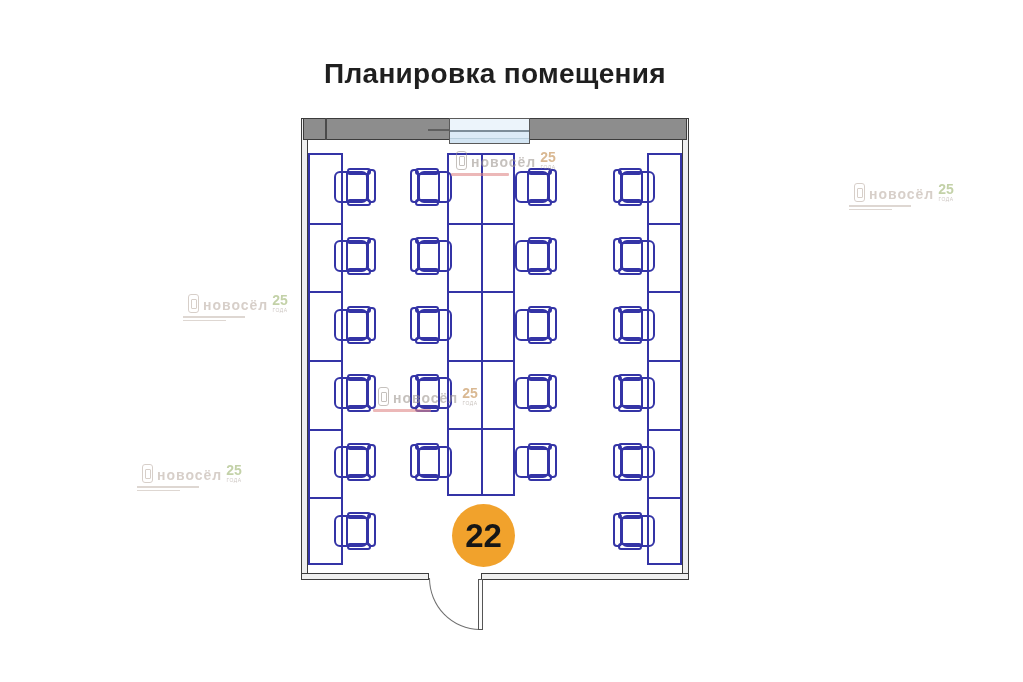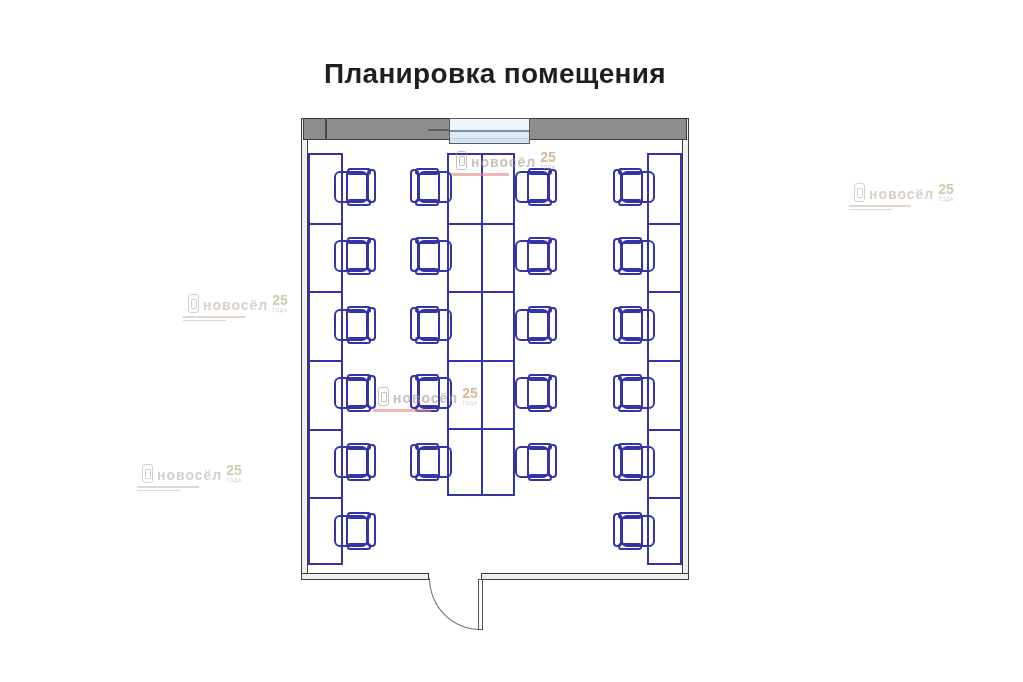--- a/index.html
+++ b/index.html
@@ -263,20 +263,21 @@
         <span class="arm t"></span>
         <span class="arm b"></span>
         <span class="seat"></span>
         <span class="seatline"></span>
       </div>
     </div>
 
   <div class="door-arc"></div>
   <div class="door-leaf"></div>
 
+  <div class="count-badge">22</div>
 </div>
 
 <div class="wm out" style="left:834px;top:182px">
   <div class="wm-row">
     <span class="wm-house">
         <span class="wm-door"></span>
       </span>
     <span class="wm-brand">новосёл</span>
     <span class="wm-badge">
       <b class="wm-25">25</b>

